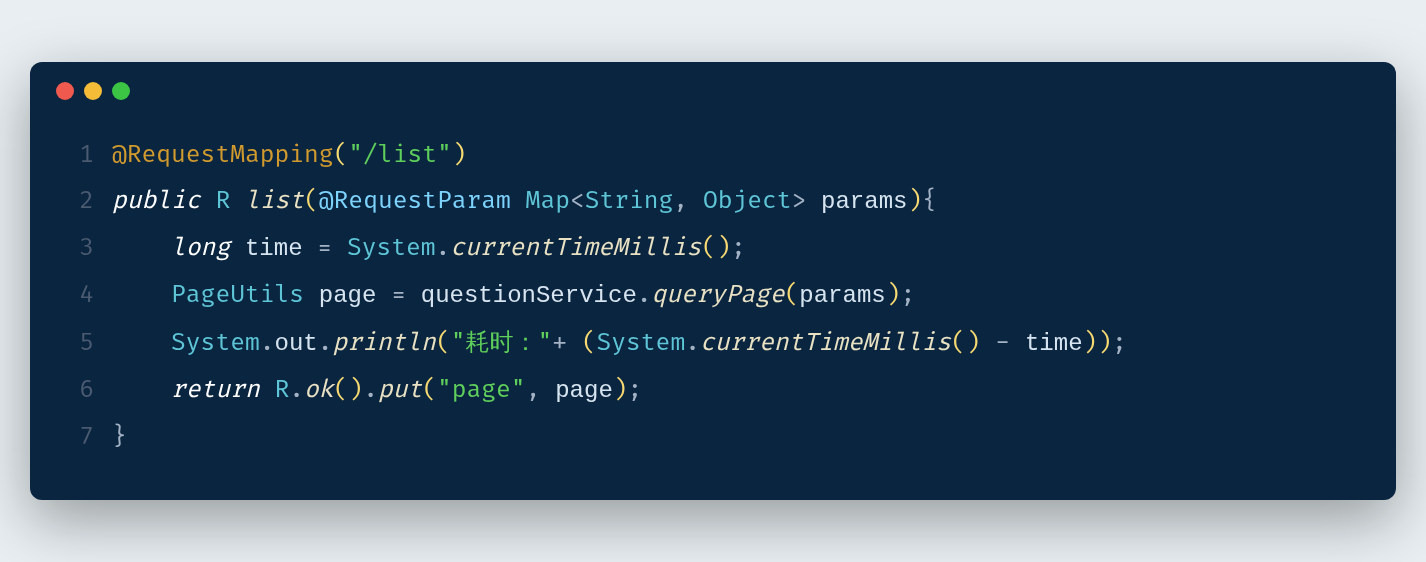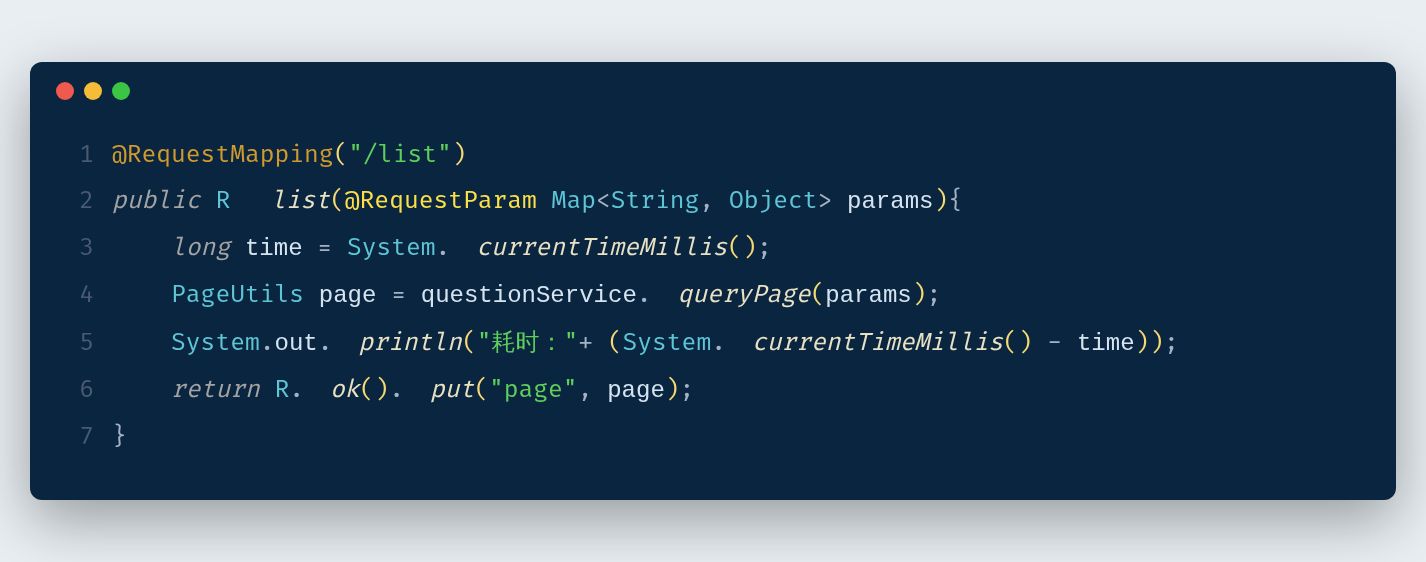--- a/index.html
+++ b/index.html
@@ -51,29 +51,29 @@
     }
     .lineno {
       color: #4a5a70;
       display: inline-block;
       min-width: 28px;
       text-align: right;
       margin-right: 18px;
       user-select: none;
     }
     .tok-annotation { color: #d19a2e; }
-    .tok-keyword { color: #a3a3a3; font-style: italic; }
+    .tok-keyword { color: #ffffff; font-style: italic; }
     .tok-type { color: #5ec5d6; }
     .tok-ident { color: #d6e4f0; font-family: Liberation Mono, monospace; }
-    .tok-method { color: #e8e1c3; font-style: italic; margin-left: 26px; }
+    .tok-method { color: #e8e1c3; font-style: italic; }
     .tok-string { color: #5fcf5b; }
     .tok-punct { color: #a3b2c4; }
     .tok-op { color: #a3b2c4; }
     .tok-paren { color: #f7d972; }
-    .tok-anno-name { color: #fde047; }
+    .tok-anno-name { color: #7dd3fc; }
   </style>
 </head>
 <body>
 
 <div class="window">
   <div class="titlebar">
     <div class="dot red"></div>
     <div class="dot yellow"></div>
     <div class="dot green"></div>
   </div>

